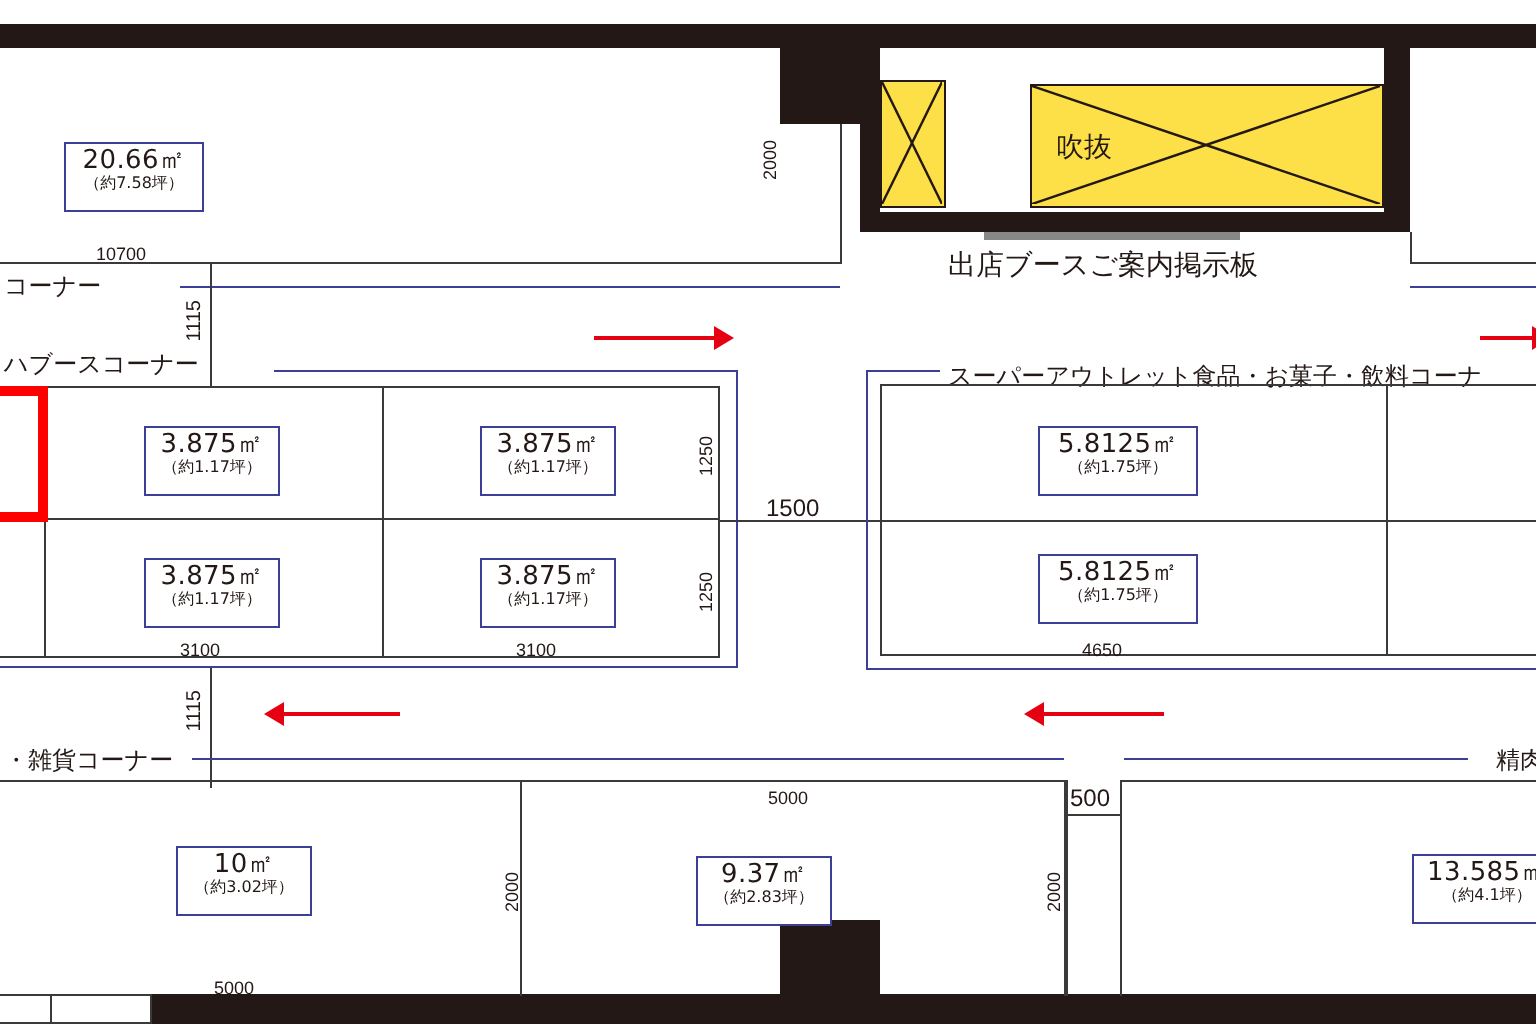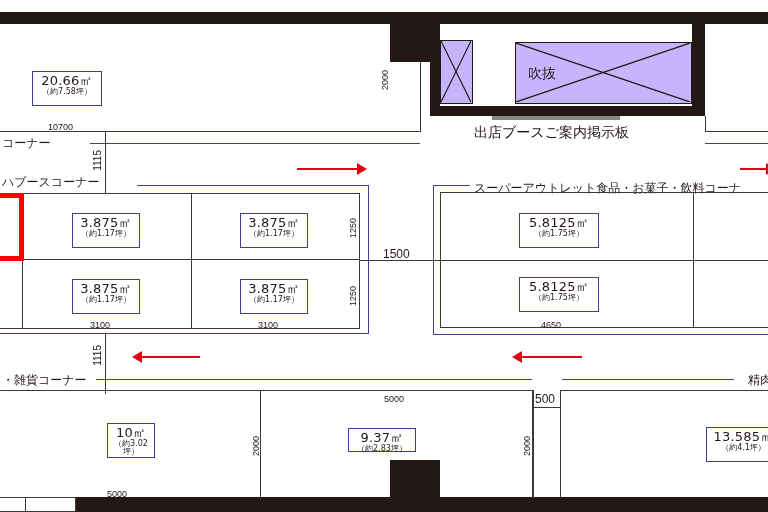--- a/index.html
+++ b/index.html
@@ -26,21 +26,21 @@
     .arrow { position: absolute; height: 2px; background: #e50012; }
     .arrow.r::after {
       content: ""; position: absolute; right: -8px; top: -5px;
       border-left: 10px solid #e50012; border-top: 6px solid transparent; border-bottom: 6px solid transparent;
     }
     .arrow.l::before {
       content: ""; position: absolute; left: -8px; top: -5px;
       border-right: 10px solid #e50012; border-top: 6px solid transparent; border-bottom: 6px solid transparent;
     }
     .sel { position: absolute; border: 5px solid #ff0000; box-sizing: border-box; }
-    .xbox { position: absolute; border: 1.5px solid #231815; box-sizing: border-box; background: #c4b5fd; }
+    .xbox { position: absolute; border: 1.5px solid #231815; box-sizing: border-box; background: #fde047; }
   </style>
 </head>
 <body>
 
 <div class="wall" style="left:0;top:12px;width:768px;height:12px;"></div>
 <div class="wall" style="left:390px;top:12px;width:40px;height:50px;"></div>
 <div class="wall" style="left:430px;top:12px;width:10px;height:104px;"></div>
 <div class="wall" style="left:430px;top:106px;width:275px;height:10px;"></div>
 <div class="wall" style="left:692px;top:12px;width:13px;height:104px;"></div>
 <div class="wall" style="left:75px;top:497px;width:693px;height:15px;"></div>
@@ -149,30 +149,30 @@
 <div class="dim dim-v" style="left:92px;top:345px;font-size:10px;">1115</div>
 <div class="bline" style="left:96px;top:379px;width:436px;height:1px;"></div>
 <div class="bline" style="left:562px;top:379px;width:172px;height:1px;"></div>
 <div class="corner-label" style="left:0;top:372px;">・雑貨コーナー</div>
 <div class="corner-label" style="left:746px;top:372px;">精肉</div>
 
 <div class="line" style="left:0;top:390px;width:533px;height:1px;"></div>
 <div class="line" style="left:560px;top:390px;width:208px;height:1px;"></div>
 
 <div class="booth" style="left:-2px;top:390px;width:263px;height:108px;border-bottom:none;">
-  <div class="area-label" style="left:89px;top:32px;width:48px;height:35px;margin-left:19px;">
+  <div class="area-label" style="left:89px;top:32px;width:68px;height:35px;">
     <span class="m2">10㎡</span>
     <span class="tsubo">（約3.02坪）</span>
   </div>
 </div>
 <div class="dim" style="left:107px;top:489px;">5000</div>
 <div class="dim dim-v" style="left:251px;top:436px;">2000</div>
 
 <div class="booth" style="left:260px;top:390px;width:273px;height:108px;border-bottom:none;">
-  <div class="area-label" style="left:87px;top:37px;width:68px;height:24px;">
+  <div class="area-label" style="left:87px;top:37px;width:68px;height:35px;">
     <span class="m2">9.37㎡</span>
     <span class="tsubo">（約2.83坪）</span>
   </div>
 </div>
 <div class="dim" style="left:384px;top:394px;">5000</div>
 <div class="dim dim-v" style="left:522px;top:436px;">2000</div>
 
 <div class="line" style="left:533px;top:390px;width:1px;height:108px;"></div>
 <div class="line" style="left:560px;top:390px;width:1px;height:108px;"></div>
 <div class="line" style="left:533px;top:407px;width:28px;height:1px;"></div>

